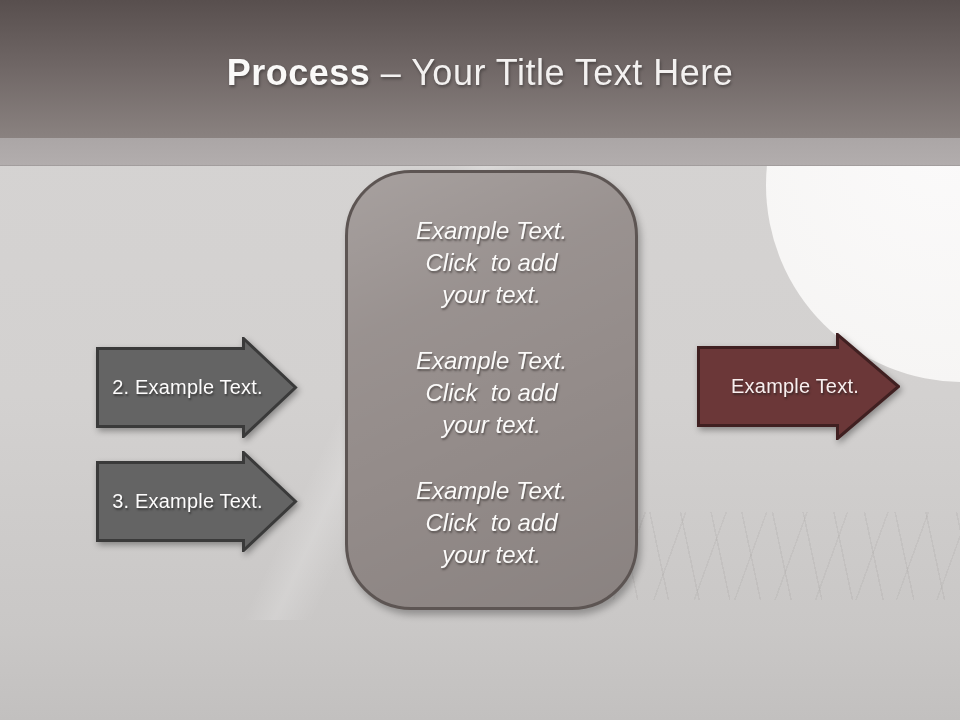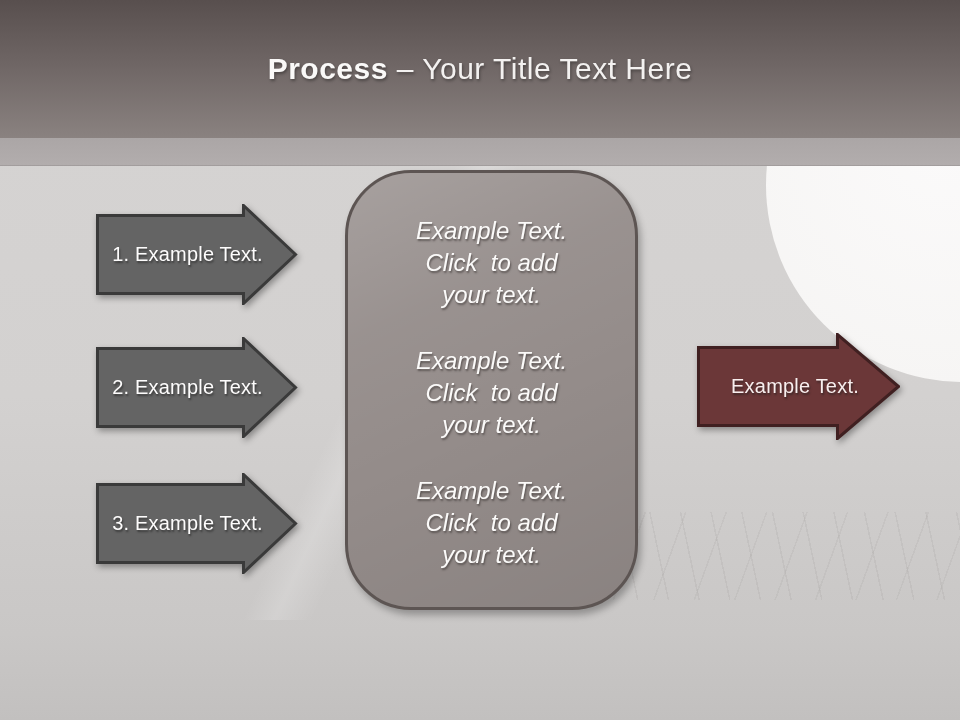--- a/index.html
+++ b/index.html
@@ -29,36 +29,36 @@
     position:absolute;left:0;top:0;width:960px;height:138px;z-index:2;
     background:linear-gradient(180deg,var(--header-top,#584f4e) 0%,#6e6564 45%,var(--header-bottom,#8a8280) 100%);
   }
   .divider-band{
     position:absolute;left:0;top:138px;width:960px;height:27px;z-index:2;
     background:linear-gradient(180deg,#aba6a6 0%,var(--divider-band,#b2adad) 100%);
     border-bottom:1px solid rgba(0,0,0,.05);
   }
   .slide-title{
     position:absolute;left:0;top:52px;width:960px;z-index:3;text-align:center;
-    font-size:30px;color:#faf9f8;letter-spacing:.5px;
+    font-size:36px;color:#faf9f8;letter-spacing:.5px;
     text-shadow:1px 2px 3px rgba(0,0,0,.35);
   }
   .slide-title .t-bold{font-weight:700;}
   .slide-title .t-rest{font-weight:400;color:#f3f1f0;}
   
   .step-arrow{position:absolute;left:96px;width:202px;height:101px;z-index:3;
     filter:drop-shadow(2px 3px 3px rgba(0,0,0,.35));}
   .step-arrow svg{position:absolute;inset:0;}
   .step-arrow polygon{fill:var(--step-arrow-fill,#646464);stroke:var(--step-arrow-border,#3a3a3a);stroke-width:3;}
   .arrow-label{
     position:absolute;left:0;right:19px;top:0;bottom:0;display:flex;align-items:center;justify-content:center;
     color:#fdfcfc;font-size:20px;letter-spacing:.2px;
     text-shadow:1px 2px 2px rgba(30,30,30,.6);
   }
-  .step-1{top:204px;} .step-2{top:337px;} .step-3{top:473px;}
+  .step-1{top:204px;} .step-2{top:337px;} .step-3{top:451px;}
   .result-arrow{position:absolute;left:697px;top:333px;width:203px;height:107px;z-index:3;
     filter:drop-shadow(2px 3px 3px rgba(0,0,0,.35));}
   .result-arrow svg{position:absolute;inset:0;}
   .result-arrow polygon{fill:var(--result-arrow-fill,#6b3738);stroke:var(--result-arrow-border,#402021);stroke-width:3;}
   .result-arrow .arrow-label{right:7px;color:#f8eeee;}
   
   .center-panel{
     position:absolute;left:345px;top:170px;width:293px;height:440px;z-index:3;box-sizing:border-box;
     border:3px solid var(--panel-border,#5d5553);border-radius:66px;
     background:var(--panel-fill,#948c8a);
@@ -83,26 +83,20 @@
   <div class="accent-circle"></div>
   <div class="bg-streak"></div>
   <div class="grass-texture"></div>
 
   <div class="header-band"></div>
   <div class="divider-band"></div>
   <div class="slide-title">
     <span class="t-bold">Process</span><span class="t-rest"> – </span><span class="t-rest">Your Title Text Here</span>
   </div>
 
-  <div class="step-arrow step-1">
-    <svg viewBox="0 0 202 101">
-      <polygon points="1.5,11.5 147.5,11.5 147.5,1.5 199.5,50.5 147.5,99.5 147.5,89.5 1.5,89.5"></polygon>
-    </svg>
-    <span class="arrow-label">1. Example Text.</span>
-  </div>
   <div class="step-arrow step-2">
     <svg viewBox="0 0 202 101">
       <polygon points="1.5,11.5 147.5,11.5 147.5,1.5 199.5,50.5 147.5,99.5 147.5,89.5 1.5,89.5"></polygon>
     </svg>
     <span class="arrow-label">2. Example Text.</span>
   </div>
   <div class="step-arrow step-3">
     <svg viewBox="0 0 202 101">
       <polygon points="1.5,11.5 147.5,11.5 147.5,1.5 199.5,50.5 147.5,99.5 147.5,89.5 1.5,89.5"></polygon>
     </svg>

